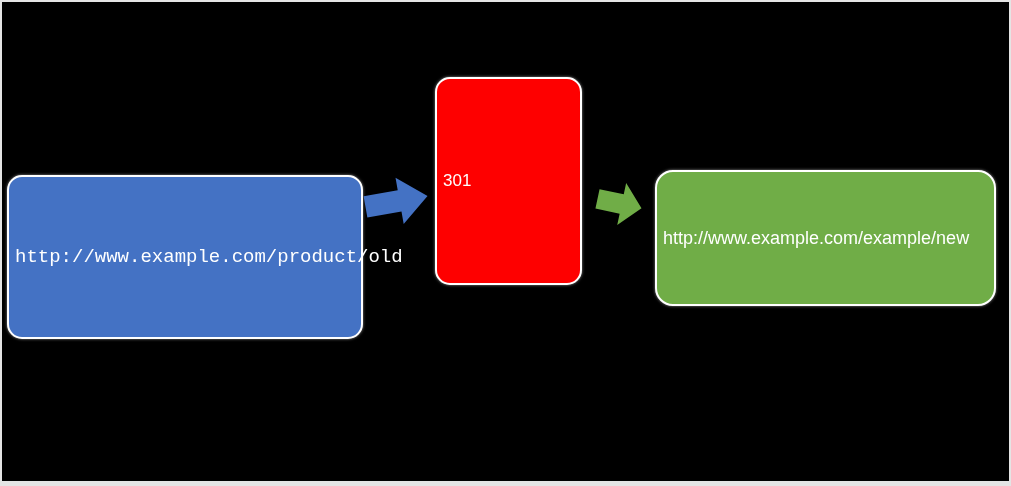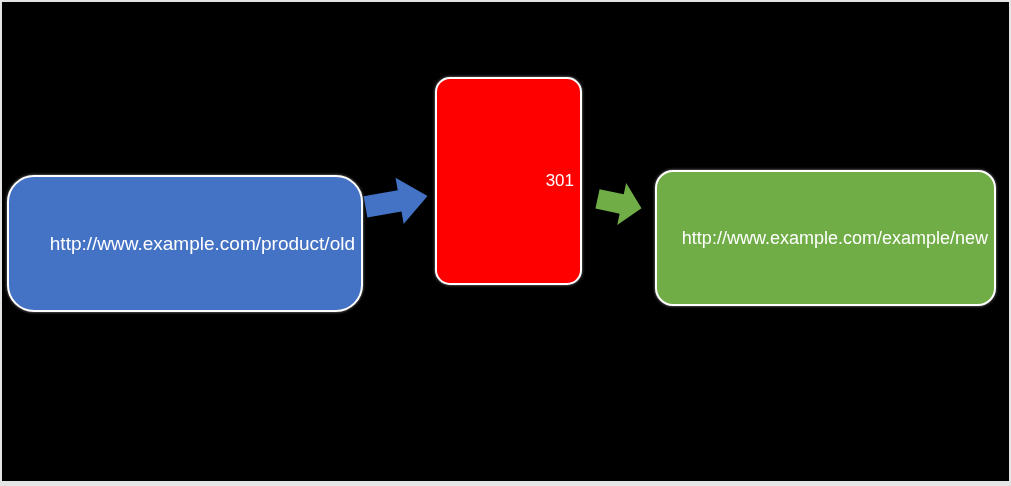--- a/index.html
+++ b/index.html
@@ -15,32 +15,33 @@
     background: #000000;
     border: 2px solid #e4e4e4;
     border-bottom-width: 5px;
     overflow: hidden;
   }
   .node {
     position: absolute;
     box-sizing: border-box;
     display: flex;
     flex-direction: column;
-    align-items: flex-end;
+    align-items: flex-start;
     justify-content: center;
     text-align: center;
     color: #ffffff;
     border: 2px solid #ffffff;
     box-shadow: 0 0 3px rgba(255,255,255,0.55);
   }
   .node-source {
     left: 5px; top: 173px;
-    width: 356px; height: 137px;
-    border-radius: 27px;
+    width: 356px; height: 164px;
+    border-radius: 15px;
     font-size: 19px;
+    font-family: Liberation Mono, monospace;
   }
   .node-redirect {
     left: 433px; top: 75px;
     width: 147px; height: 208px;
     border-radius: 15px;
     font-size: 17px;
     line-height: 1.25;
   }
   .node-target {
     left: 653px; top: 168px;

